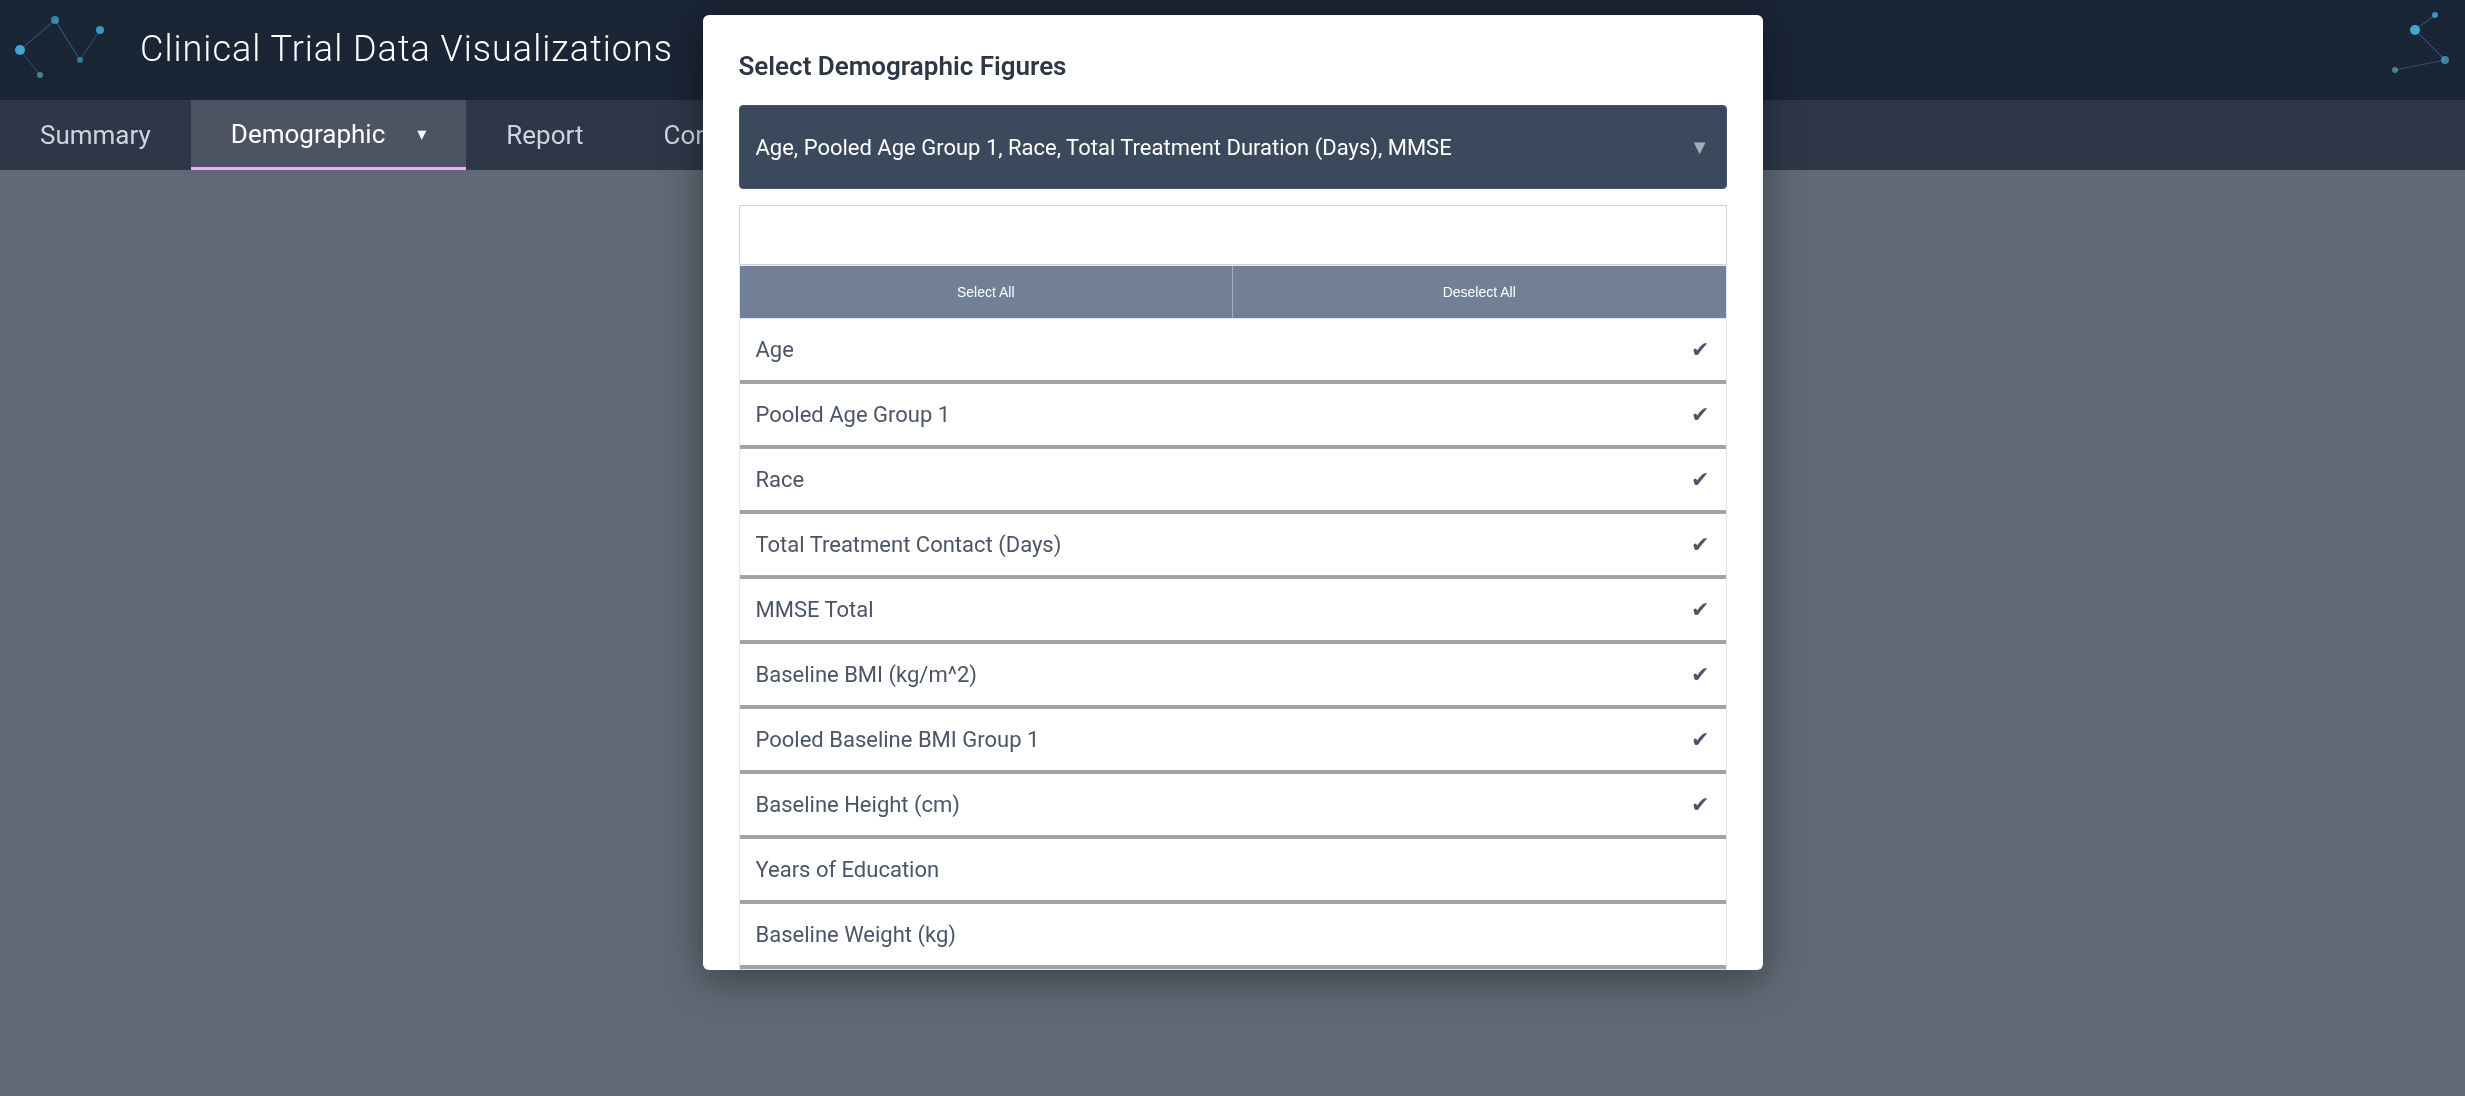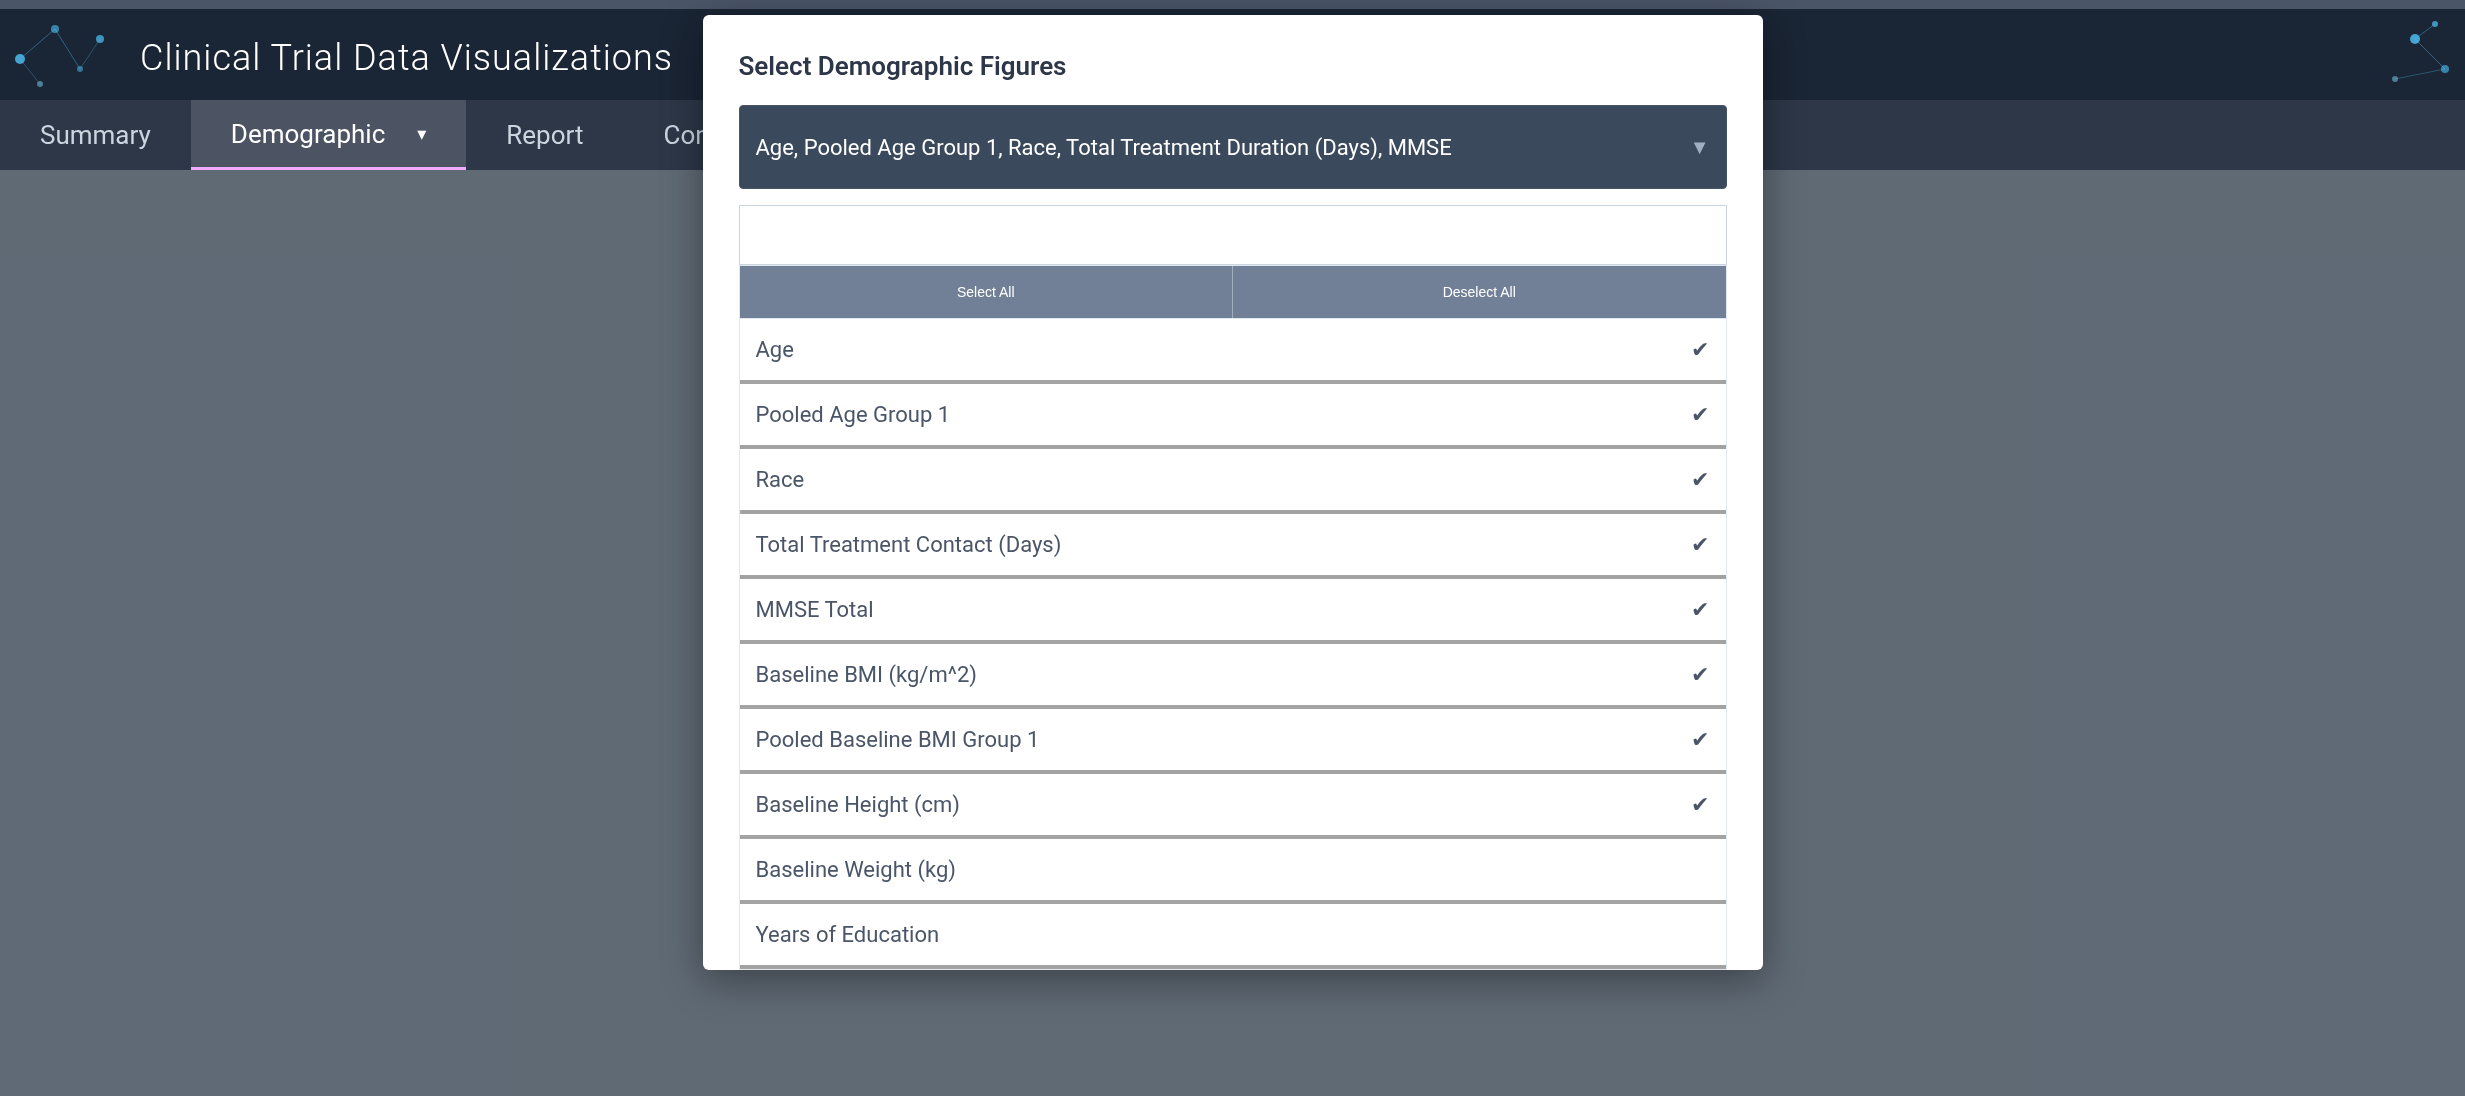--- a/index.html
+++ b/index.html
@@ -19,21 +19,20 @@
     }
 
     
     .top-bar {
       position: absolute;
       top: 0;
       left: 0;
       right: 0;
       height: 100px;
       background: #1a2535;
-      margin-top: 9px;
     }
 
     
     .network-deco {
       position: absolute;
       top: 0;
       left: 0;
       width: 120px;
       height: 100px;
     }
@@ -318,19 +317,19 @@
       </div>
       <div class="option-item checked">
         <span>Pooled Baseline BMI Group 1</span>
         <span class="check-icon">✔</span>
       </div>
       <div class="option-item checked">
         <span>Baseline Height (cm)</span>
         <span class="check-icon">✔</span>
       </div>
       <div class="option-item">
+        <span>Years of Education</span>
+      </div>
+      <div class="option-item">
         <span>Baseline Weight (kg)</span>
-      </div>
-      <div class="option-item">
-        <span>Years of Education</span>
       </div>
     </div>
 </div>
 
 </body></html>

